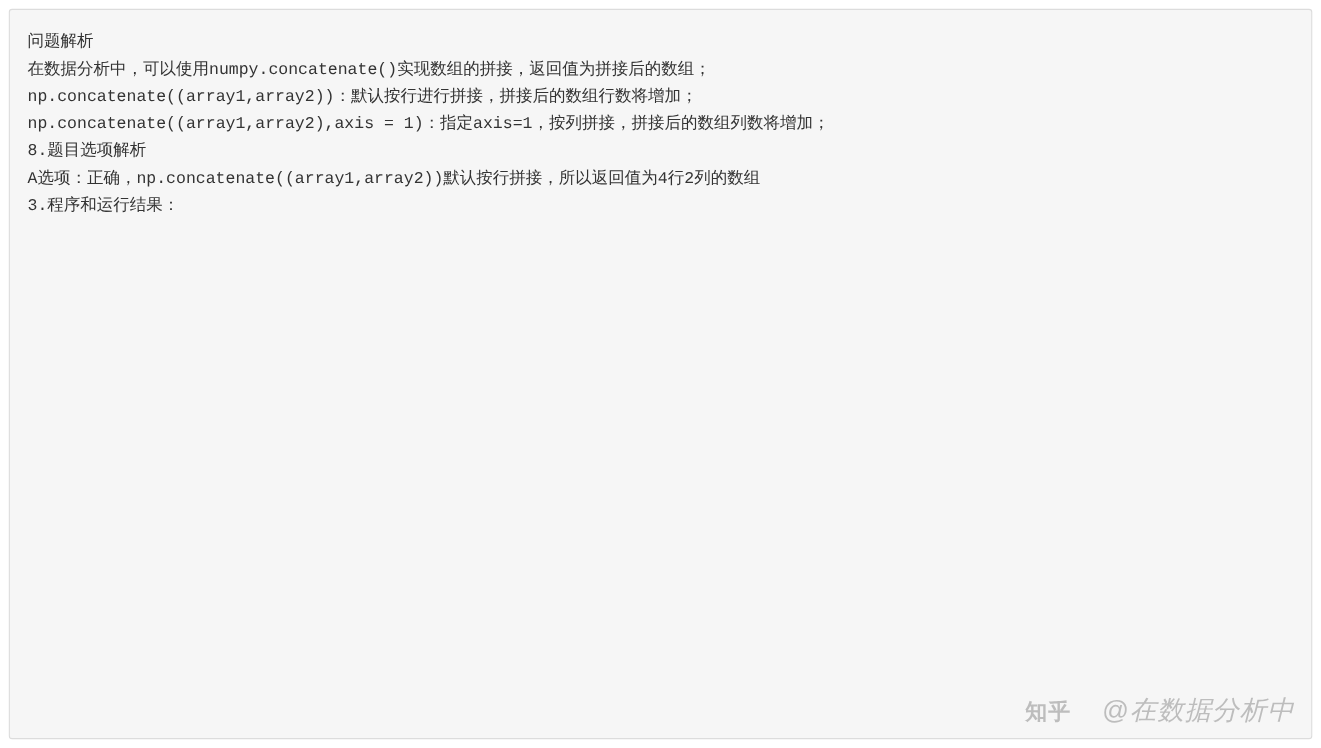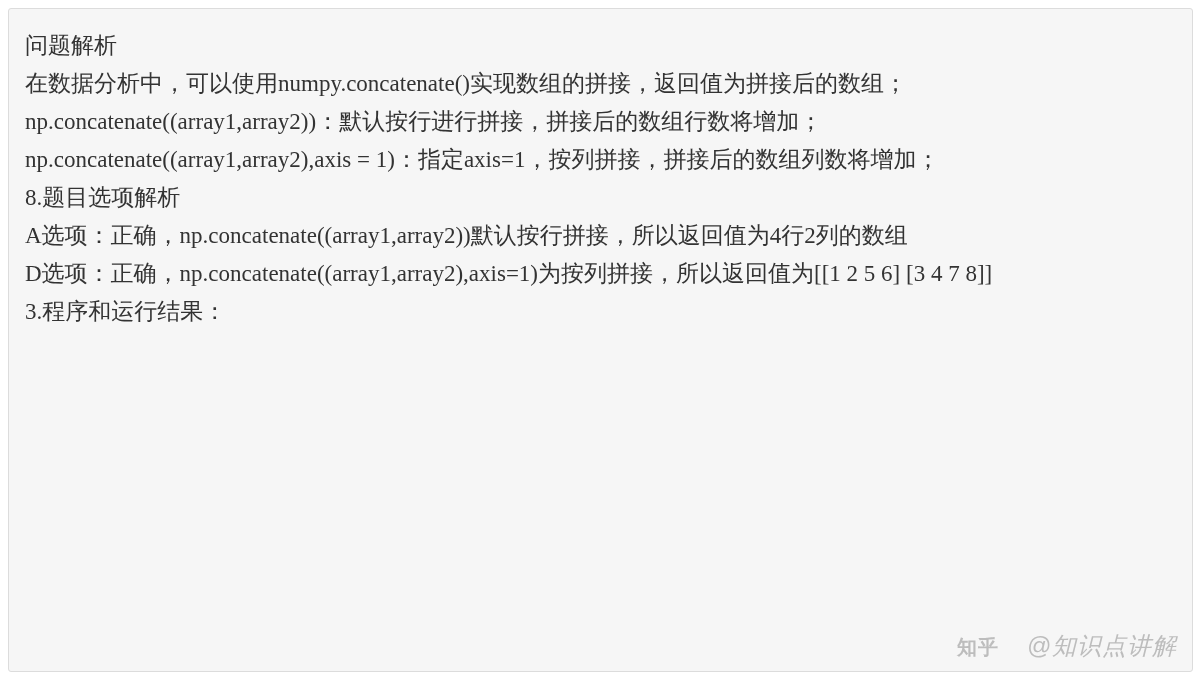--- a/index.html
+++ b/index.html
@@ -18,24 +18,24 @@
       width: 1185px;
       height: 664px;
       margin: 8px;
       background: #f6f6f6;
       border: 1px solid #dcdcdc;
       border-radius: 3px;
       padding: 18px 16px 16px 16px;
       overflow: hidden;
     }
     .line {
-      font-size: 23px;
+      font-size: 15px;
       line-height: 1.65;
       color: #333333;
-      font-family: Liberation Serif, serif;
+      font-family: Liberation Mono, monospace;
       word-break: break-all;
       white-space: normal;
     }
     .watermark {
       position: absolute;
       right: 24px;
       bottom: 18px;
       font-size: 24px;
       color: rgba(120, 120, 120, 0.45);
       font-style: italic;
@@ -53,20 +53,19 @@
 </head>
 <body>
 
 <div class="content-box">
   <div class="line">问题解析</div>
   <div class="line">在数据分析中，可以使用numpy.concatenate()实现数组的拼接，返回值为拼接后的数组；</div>
   <div class="line">np.concatenate((array1,array2))：默认按行进行拼接，拼接后的数组行数将增加；</div>
   <div class="line">np.concatenate((array1,array2),axis = 1)：指定axis=1，按列拼接，拼接后的数组列数将增加；</div>
   <div class="line">8.题目选项解析</div>
   <div class="line">A选项：正确，np.concatenate((array1,array2))默认按行拼接，所以返回值为4行2列的数组</div>
-  <div class="line">D选项：正确，np.concatenate((array1,array2),axis=1)为按列拼接，所以返回值为[[1 2 5 6] [3 4 7 8]]</div>
   <div class="line">3.程序和运行结果：</div>
 </div>
 
 <div class="watermark">
   <span class="zh-logo">知乎</span>
-  <span>@知识点讲解</span>
+  <span>@在数据分析中</span>
 </div>
 
 </body></html>

